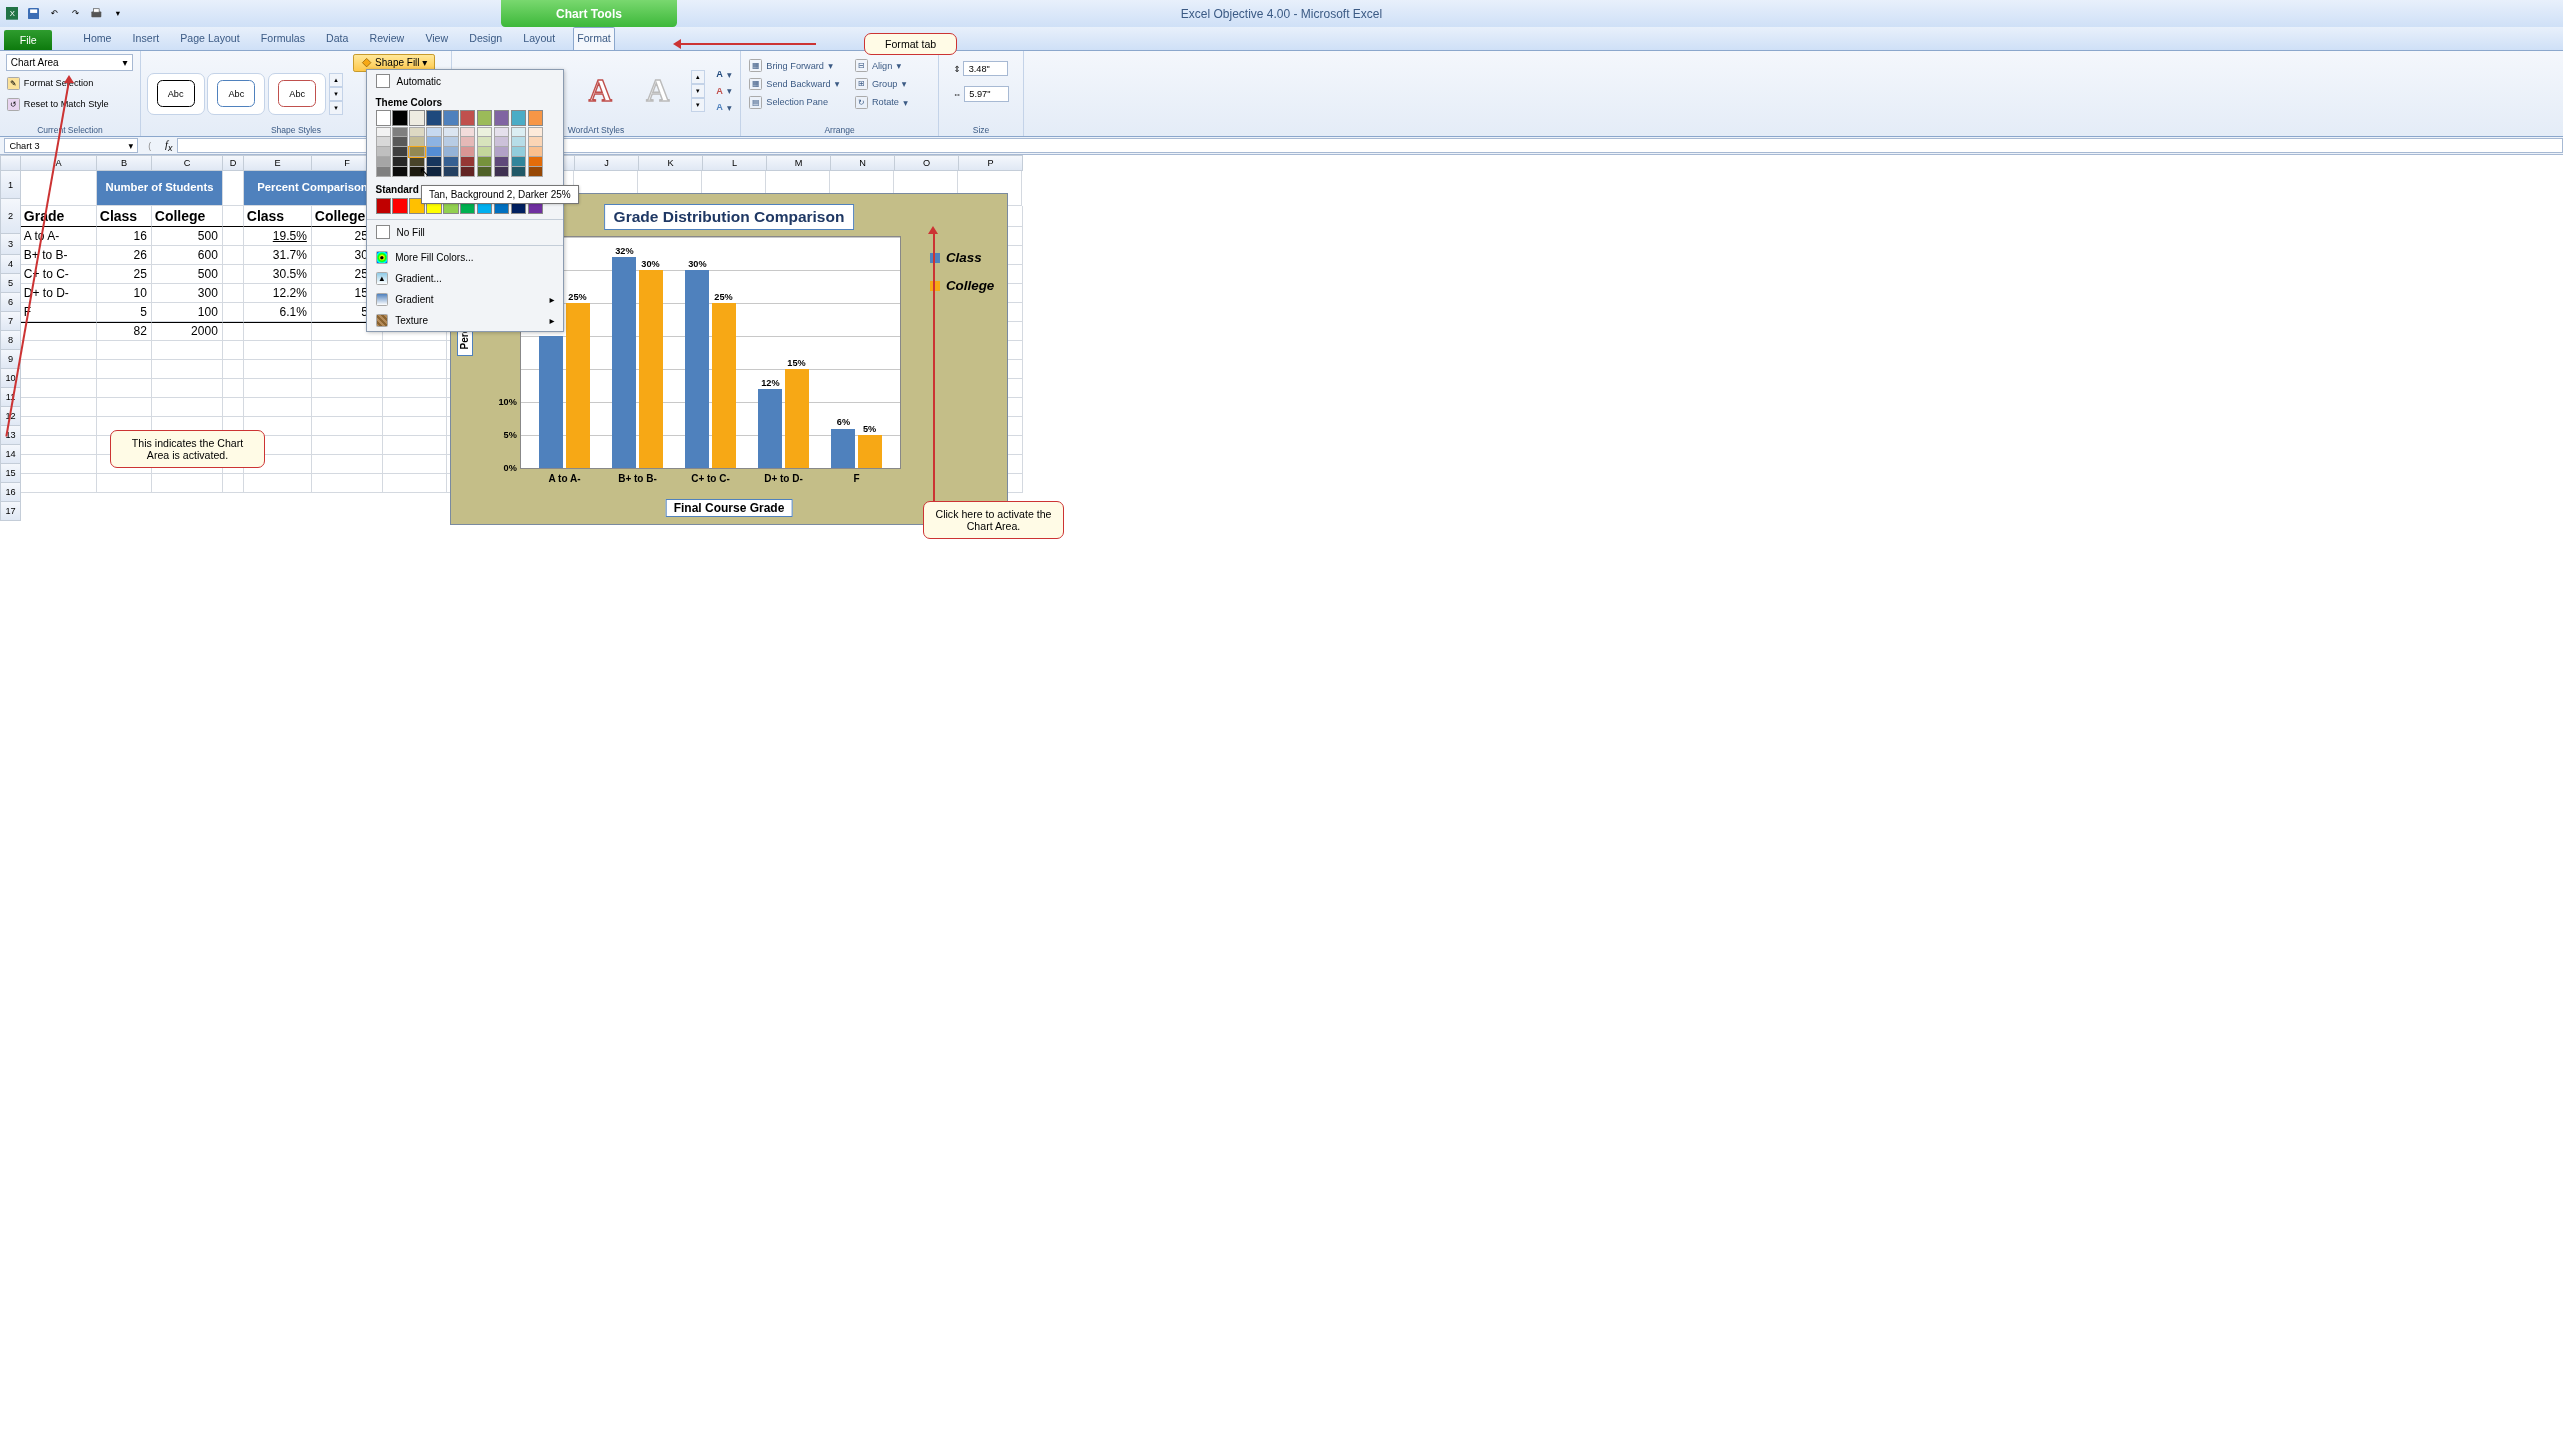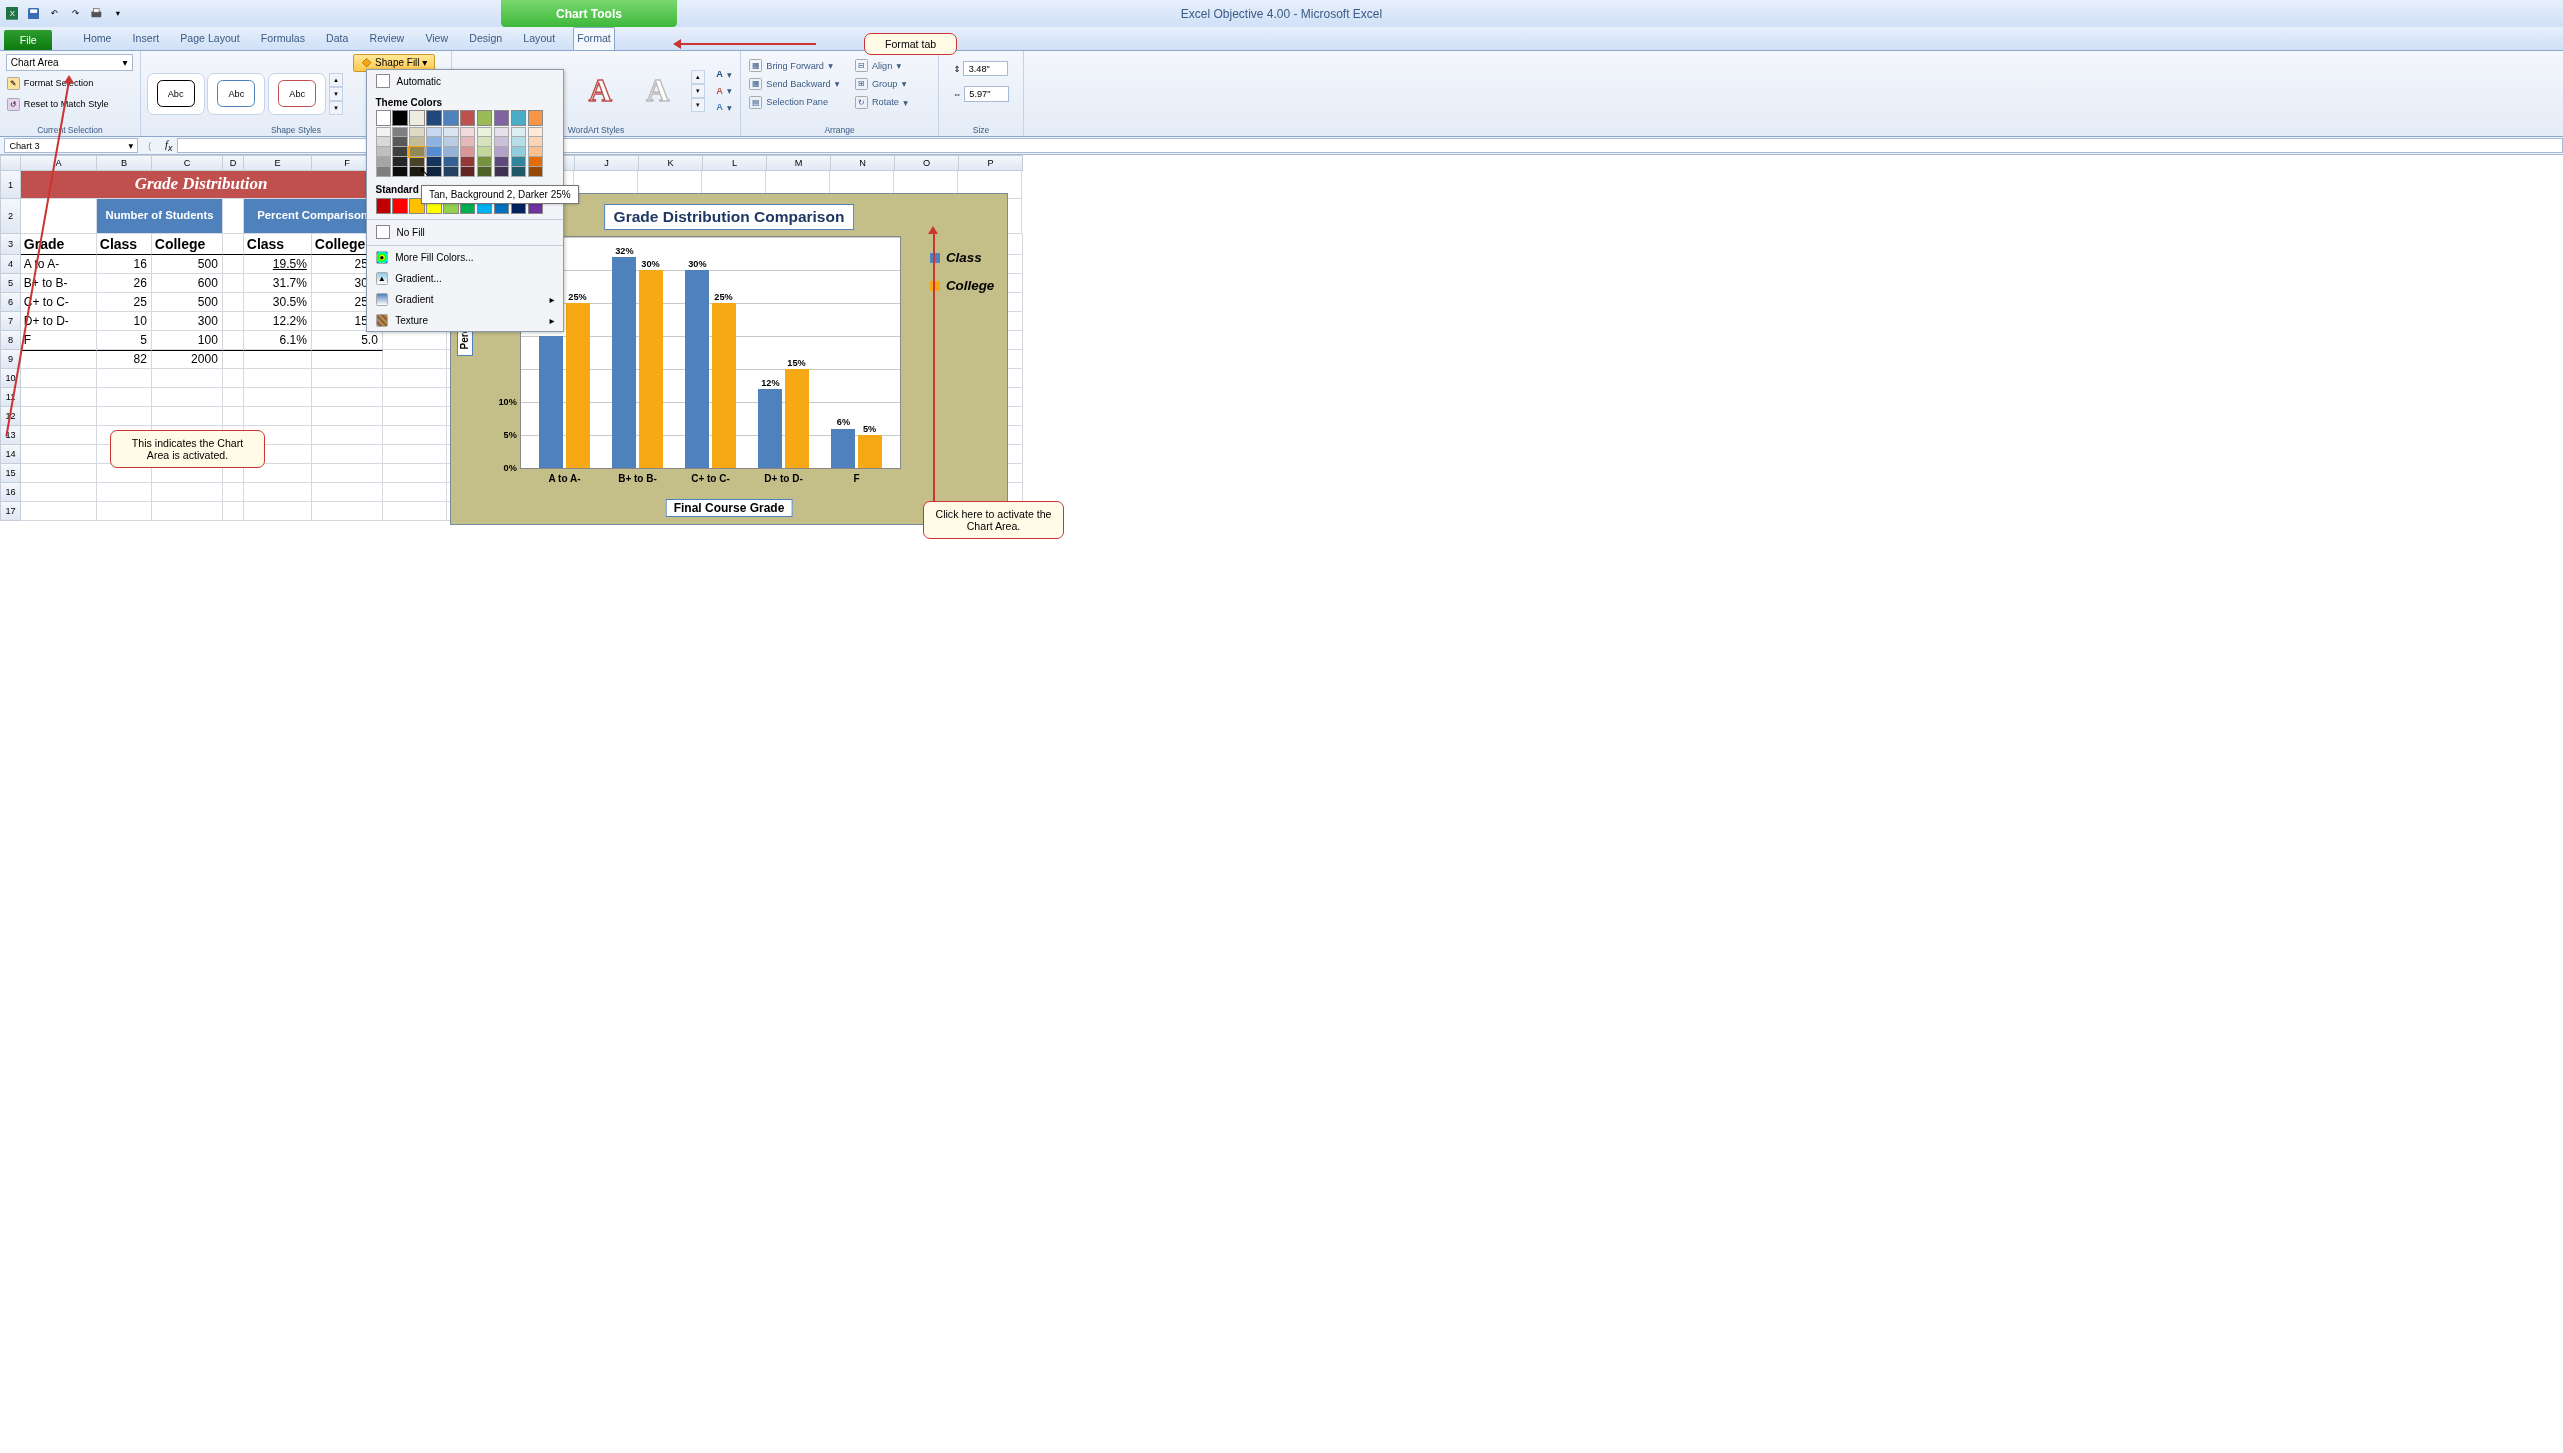--- a/index.html
+++ b/index.html
@@ -297,33 +297,20 @@
       <div class="row-h" style="height: 19px; line-height: 19px;">11</div>
       <div class="row-h" style="height: 19px; line-height: 19px;">12</div>
       <div class="row-h" style="height: 19px; line-height: 19px;">13</div>
       <div class="row-h" style="height: 19px; line-height: 19px;">14</div>
       <div class="row-h" style="height: 19px; line-height: 19px;">15</div>
       <div class="row-h" style="height: 19px; line-height: 19px;">16</div>
       <div class="row-h" style="height: 19px; line-height: 19px;">17</div>
     </div>
   <div class="cells" id="cells">
       <div class="cell-row">
-        <div class="cell title-cell" style="width: 361px;">Grade Distribution</div>
-        <div class="cell" style="width: 64px; height: 28px;"></div>
-        <div class="cell" style="width: 64px; height: 28px;"></div>
-        <div class="cell" style="width: 64px; height: 28px;"></div>
-        <div class="cell" style="width: 64px; height: 28px;"></div>
-        <div class="cell" style="width: 64px; height: 28px;"></div>
-        <div class="cell" style="width: 64px; height: 28px;"></div>
-        <div class="cell" style="width: 64px; height: 28px;"></div>
-        <div class="cell" style="width: 64px; height: 28px;"></div>
-        <div class="cell" style="width: 64px; height: 28px;"></div>
-        <div class="cell" style="width: 64px; height: 28px;"></div>
-      </div>
-      <div class="cell-row">
         <div class="cell bluehdr" style="width: 76px; height: 35px; background: rgb(255, 255, 255);"></div>
         <div class="cell bluehdr" style="width: 126px; height: 35px; white-space: normal; line-height: 1.2; text-align: center;">Number of Students</div>
         <div class="cell" style="width: 21px; height: 35px;"></div>
         <div class="cell bluehdr" style="width: 138px; height: 35px; white-space: normal; line-height: 1.2; text-align: center;">Percent Comparison</div>
         <div class="cell" style="width: 64px; height: 35px;"></div>
         <div class="cell" style="width: 64px; height: 35px;"></div>
         <div class="cell" style="width: 64px; height: 35px;"></div>
         <div class="cell" style="width: 64px; height: 35px;"></div>
         <div class="cell" style="width: 64px; height: 35px;"></div>
         <div class="cell" style="width: 64px; height: 35px;"></div>

